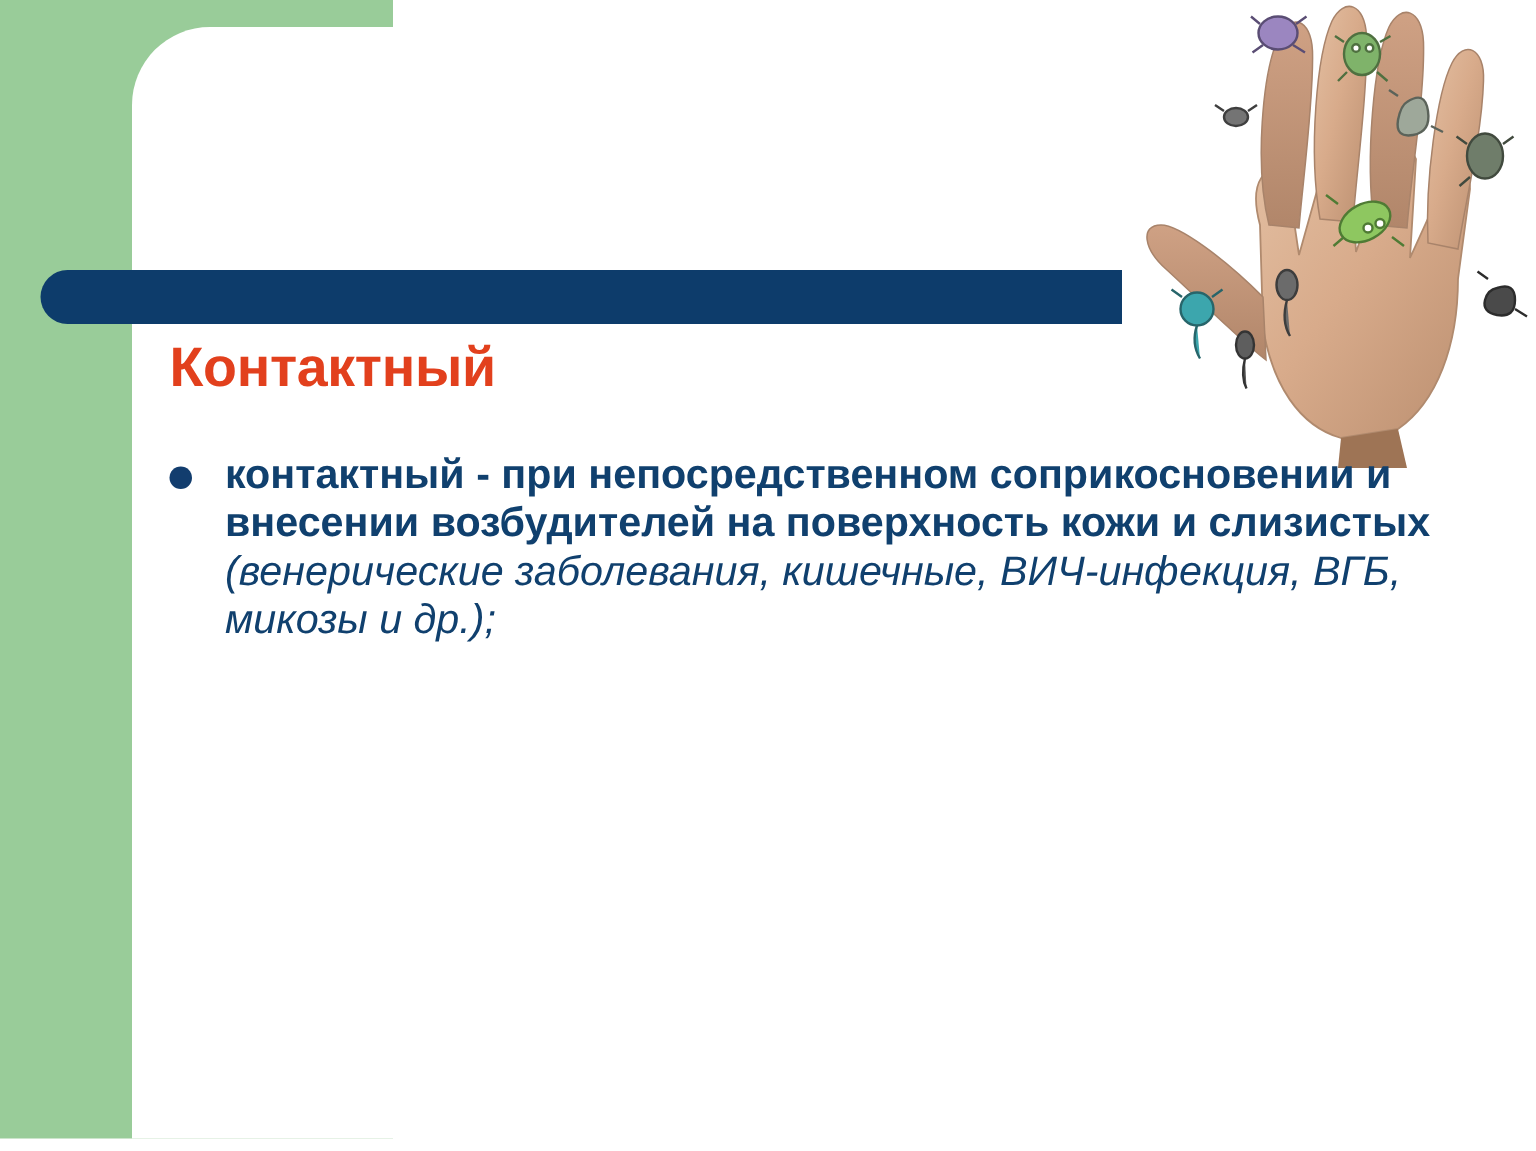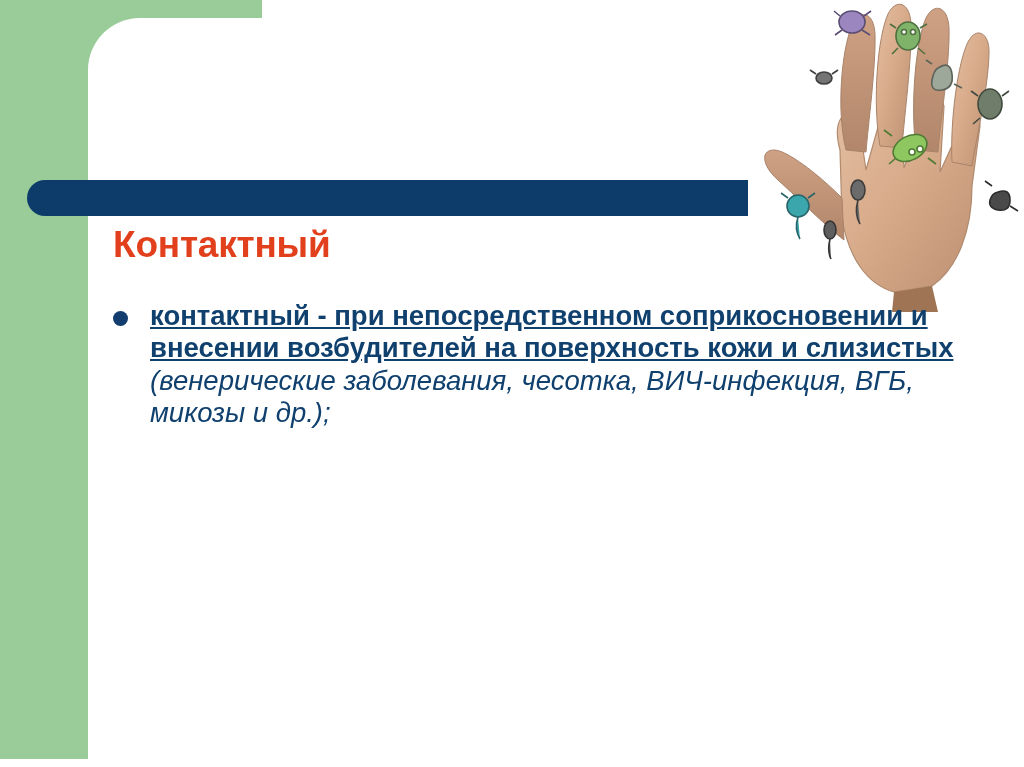--- a/index.html
+++ b/index.html
@@ -92,21 +92,20 @@
     position: absolute;
     left: 5px;
     top: 11px;
     width: 15px;
     height: 15px;
     border-radius: 50%;
     background: #123d6e;
   }
   .txt-bold {
     font-weight: bold;
-    text-decoration: underline;
   }
   .txt-italic {
     font-style: italic;
     font-weight: normal;
   }
 </style>
 </head>
 <body>
 
 <div id="slide">
@@ -193,19 +192,19 @@
     </svg>
   </div>
 
   <div class="slide-title">Контактный</div>
 
   <ul class="bullet-list">
 
     <li class="bullet-item">
       <span class="bullet-dot"></span>
       <span class="txt-bold">контактный - при непосредственном соприкосновении и внесении возбудителей на поверхность кожи и слизистых</span>
-      <span class="txt-italic">(венерические заболевания, чесотка, ВИЧ-инфекция, ВГБ, микозы и др.);</span>
+      <span class="txt-italic">(венерические заболевания, кишечные, ВИЧ-инфекция, ВГБ, микозы и др.);</span>
     </li>
 
 
   </ul>
 
 </div>
 
 </body></html>

